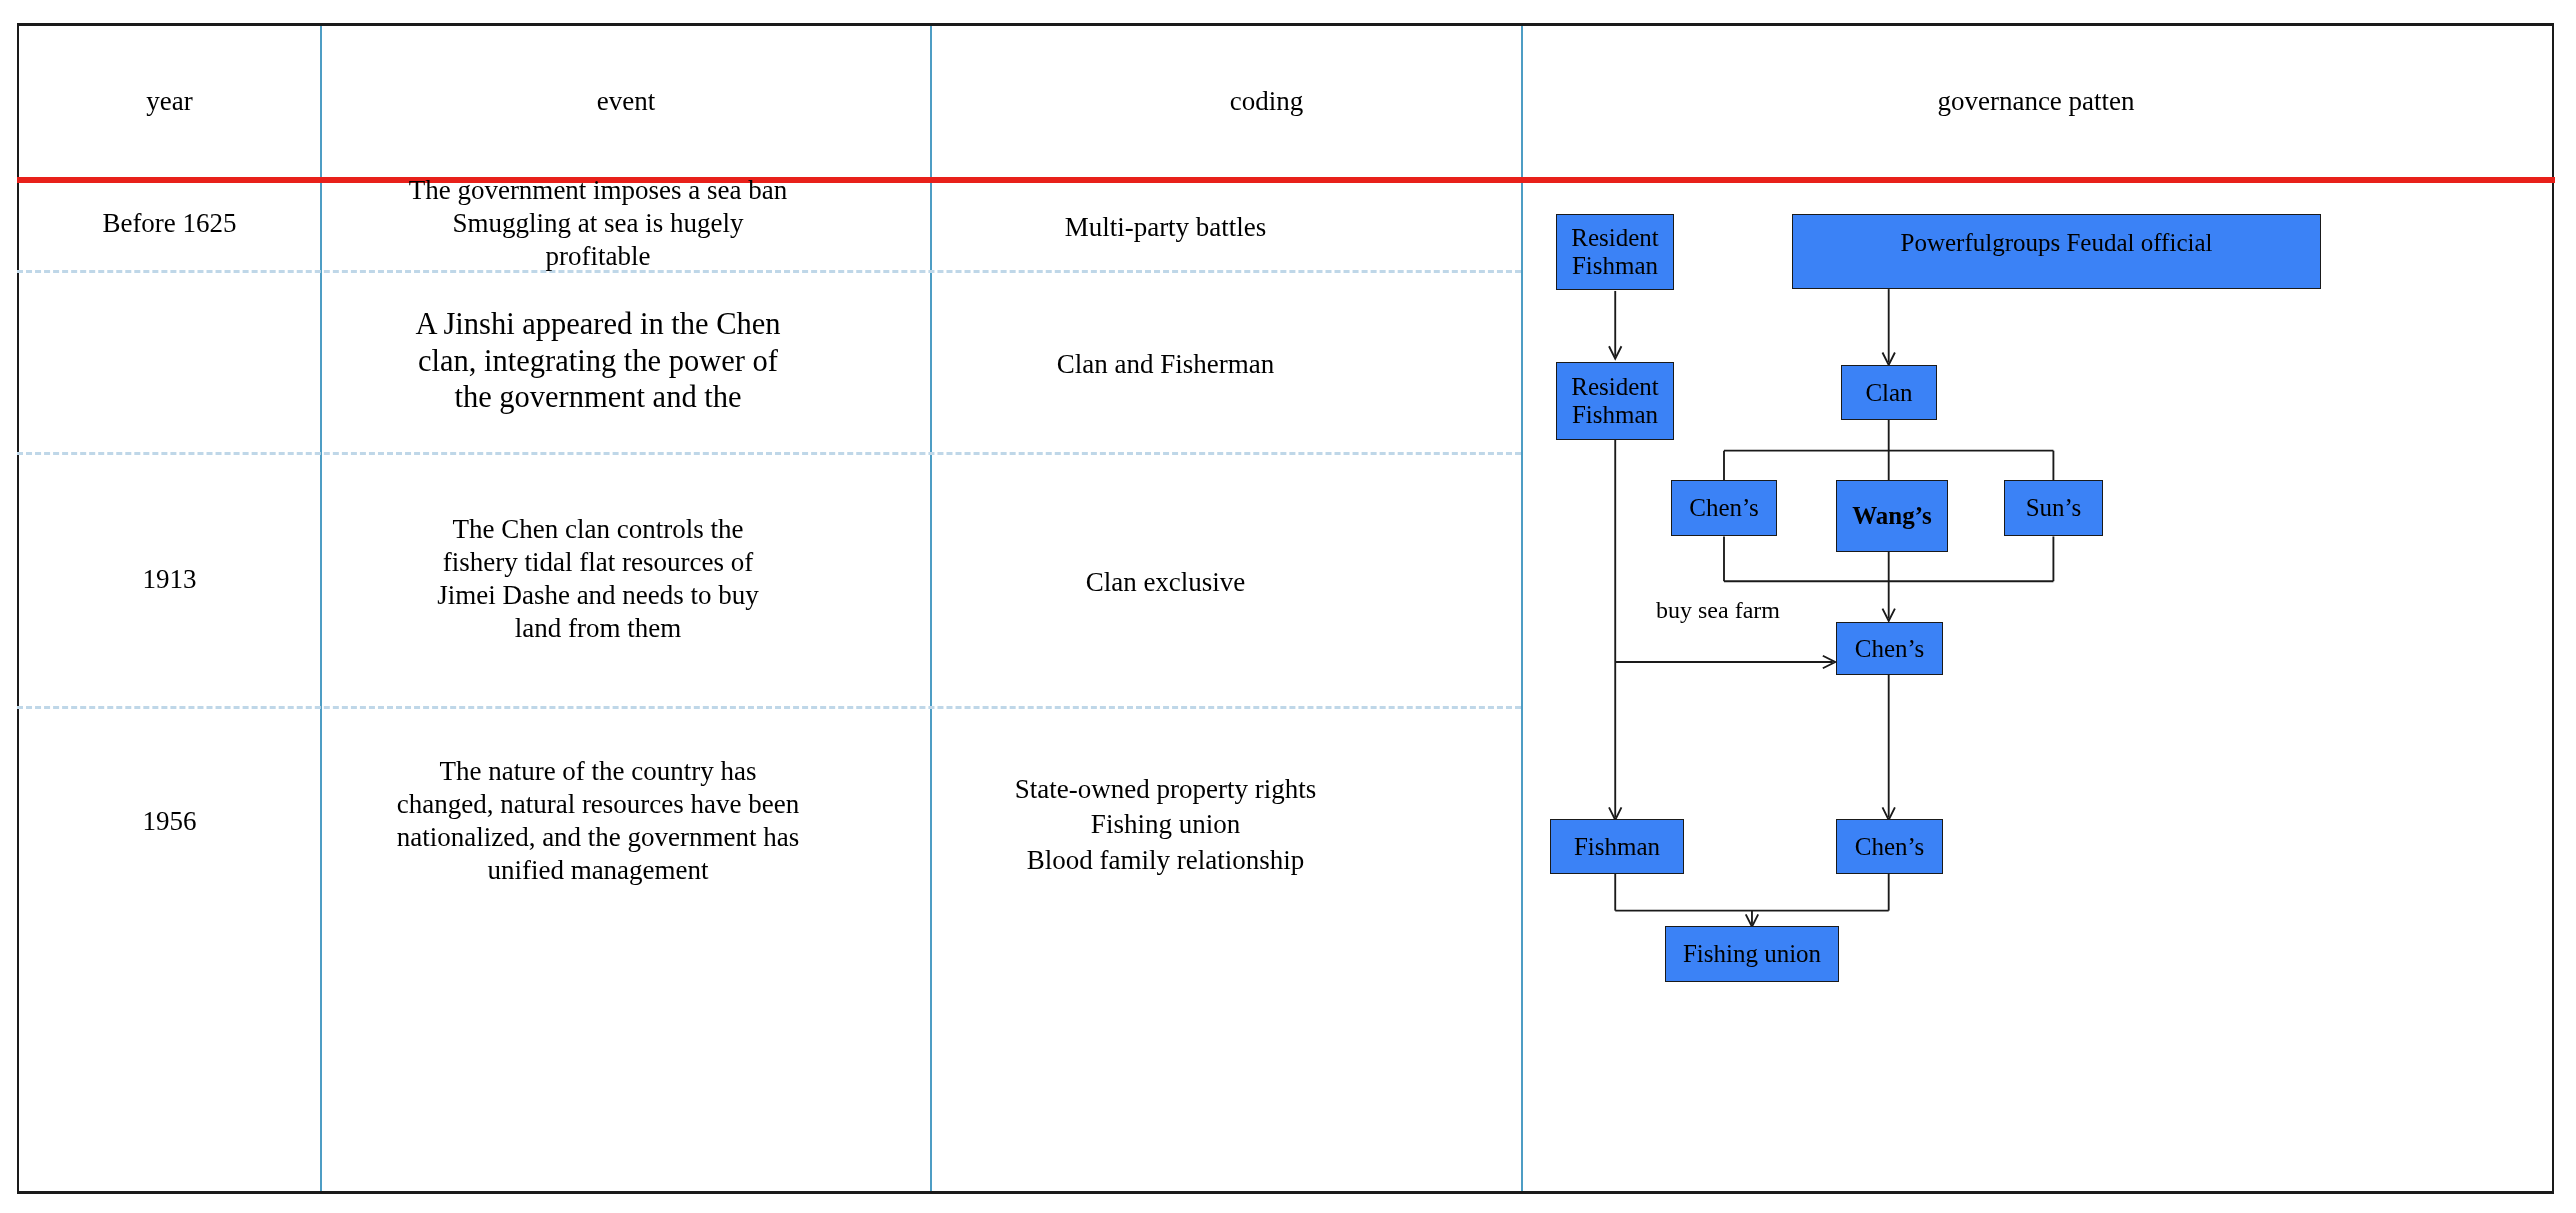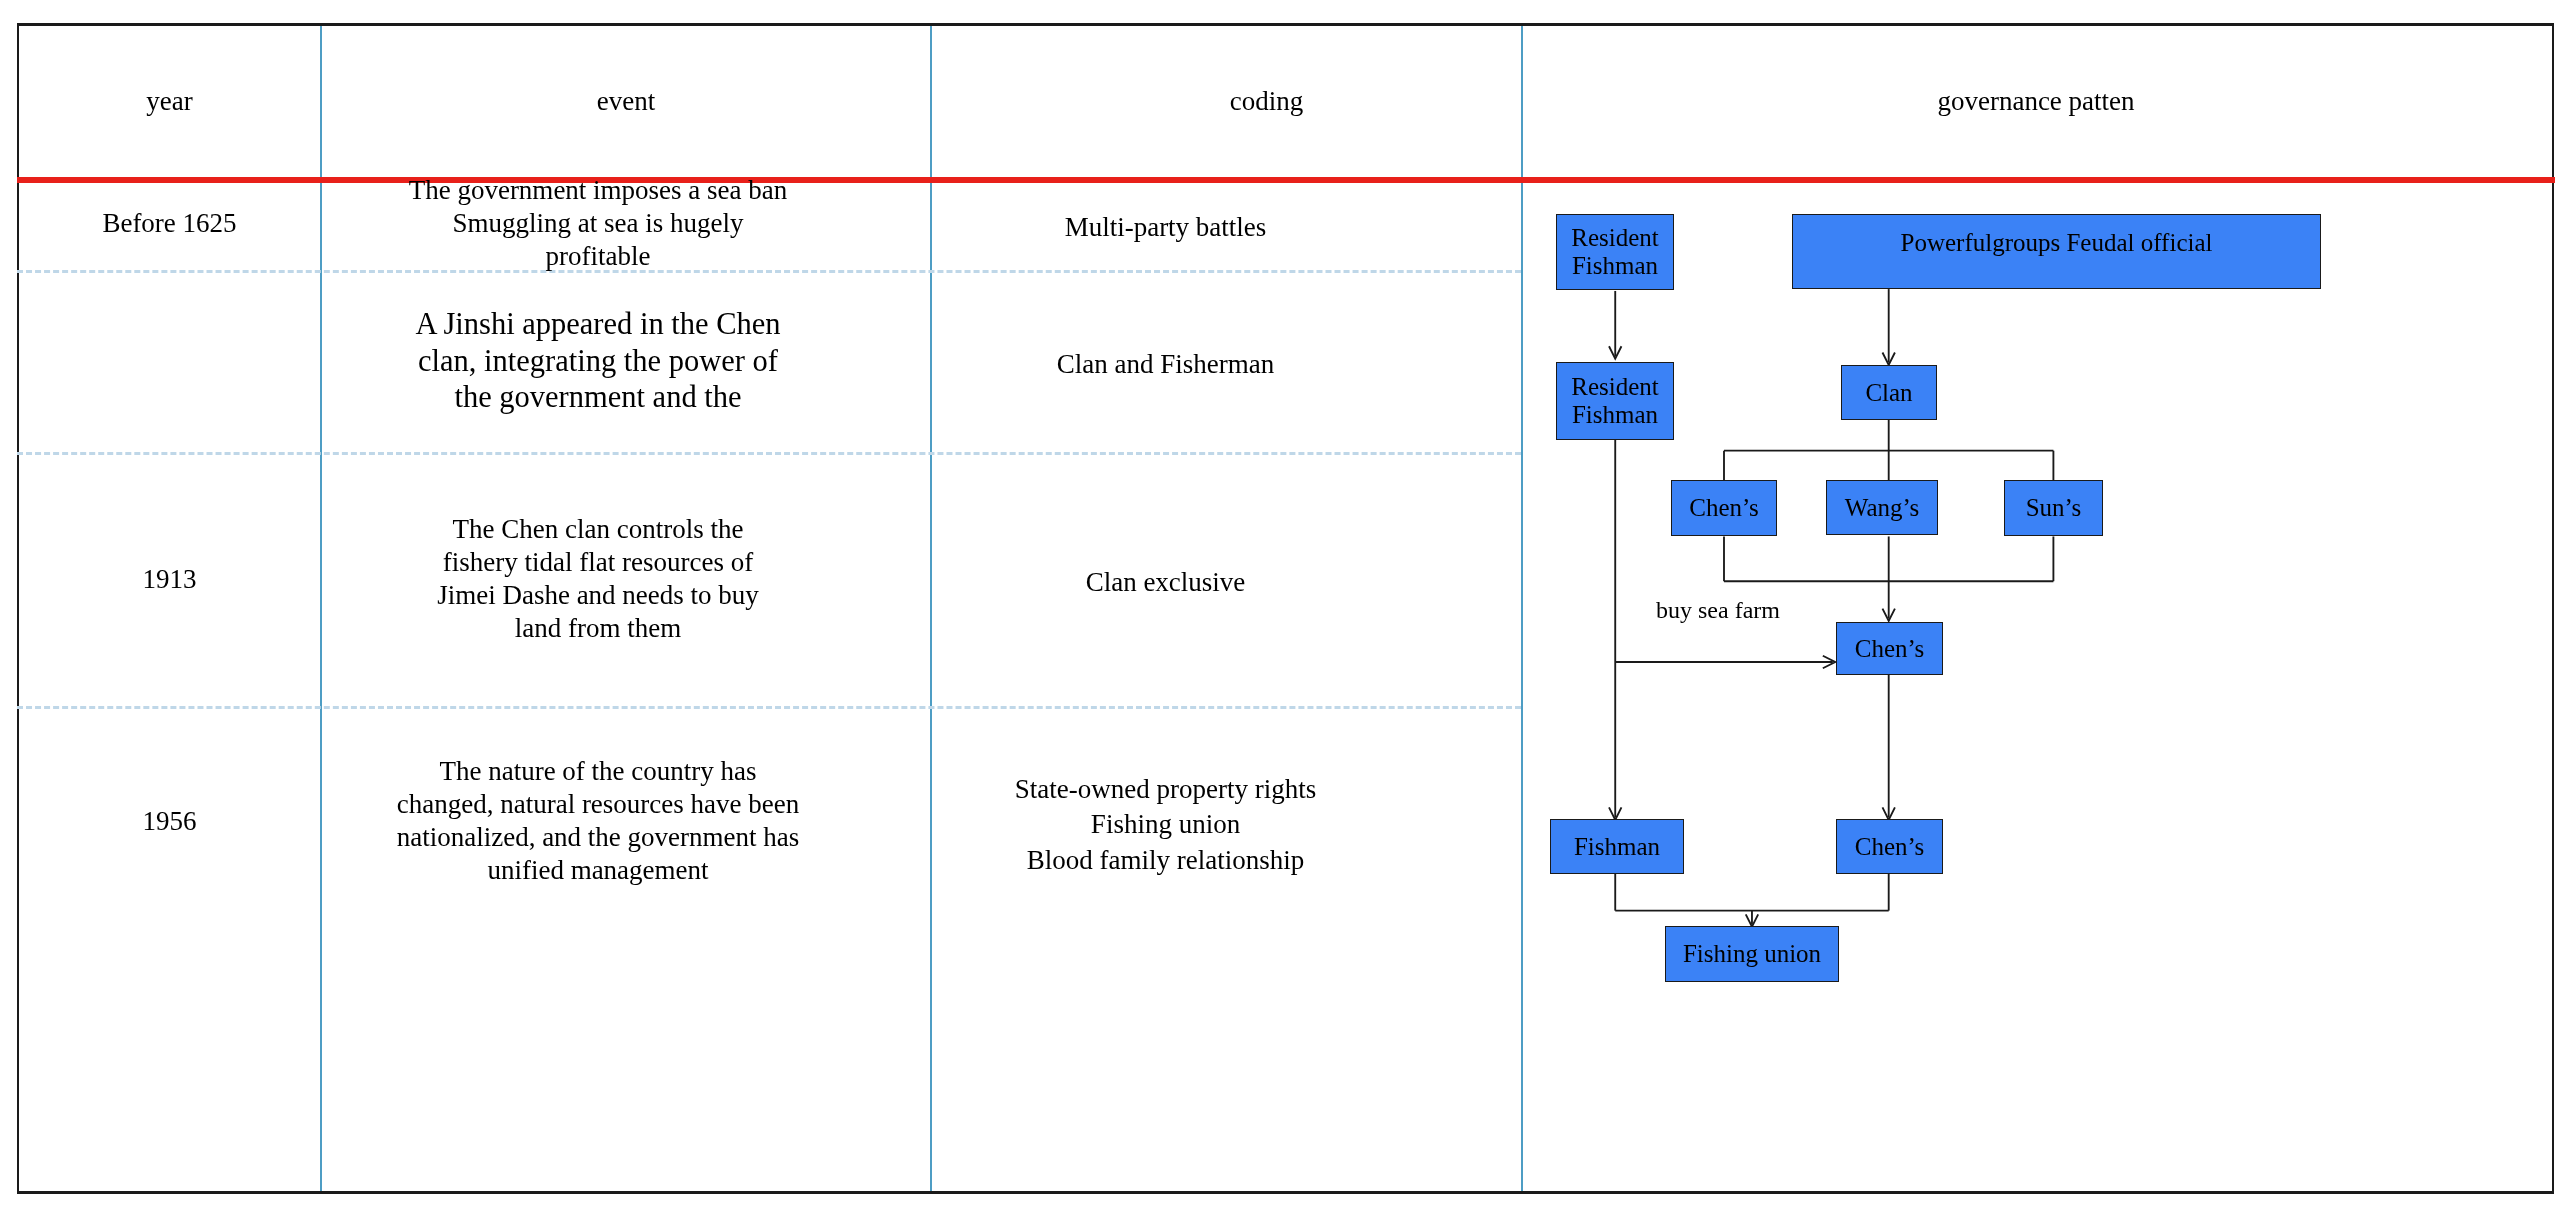--- a/index.html
+++ b/index.html
@@ -242,21 +242,21 @@
         </div>
 
         <div class="node" style="left:319px; top:188px; width:96px; height:55px;">
           <div>Clan</div>
         </div>
 
         <div class="node" style="left:149px; top:303px; width:106px; height:56px;">
           <div>Chen’s</div>
         </div>
 
-        <div class="node" style="left:304px; top:303px; width:112px; height:55px;">
+        <div class="node" style="left:314px; top:303px; width:112px; height:72px;font-weight:bold;">
           <div>Wang’s</div>
         </div>
 
         <div class="node" style="left:482px; top:303px; width:99px; height:56px;">
           <div>Sun’s</div>
         </div>
 
         <div class="node" style="left:314px; top:445px; width:107px; height:53px;">
           <div>Chen’s</div>
         </div>

